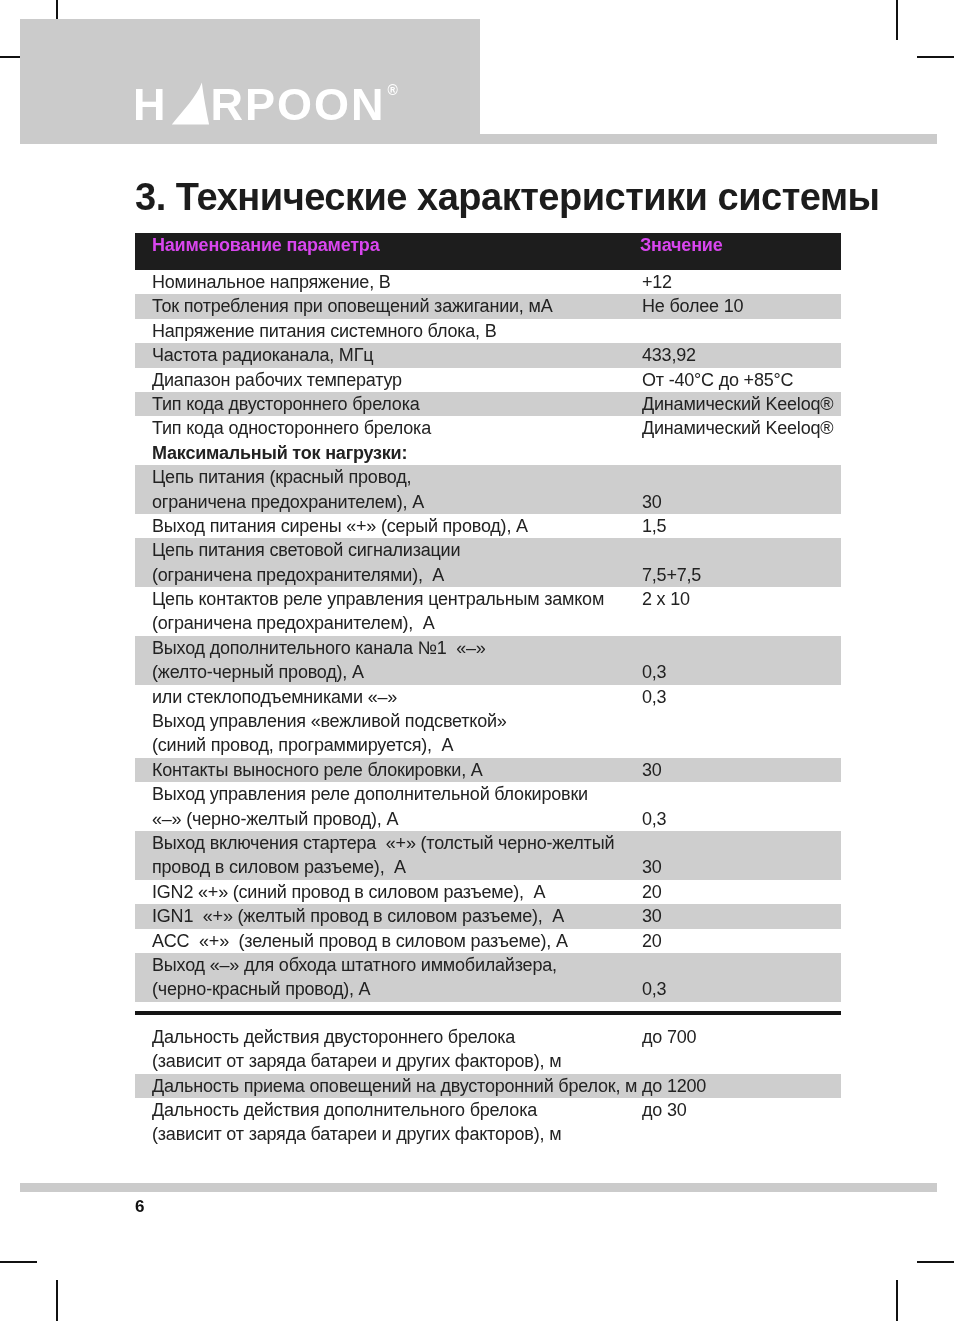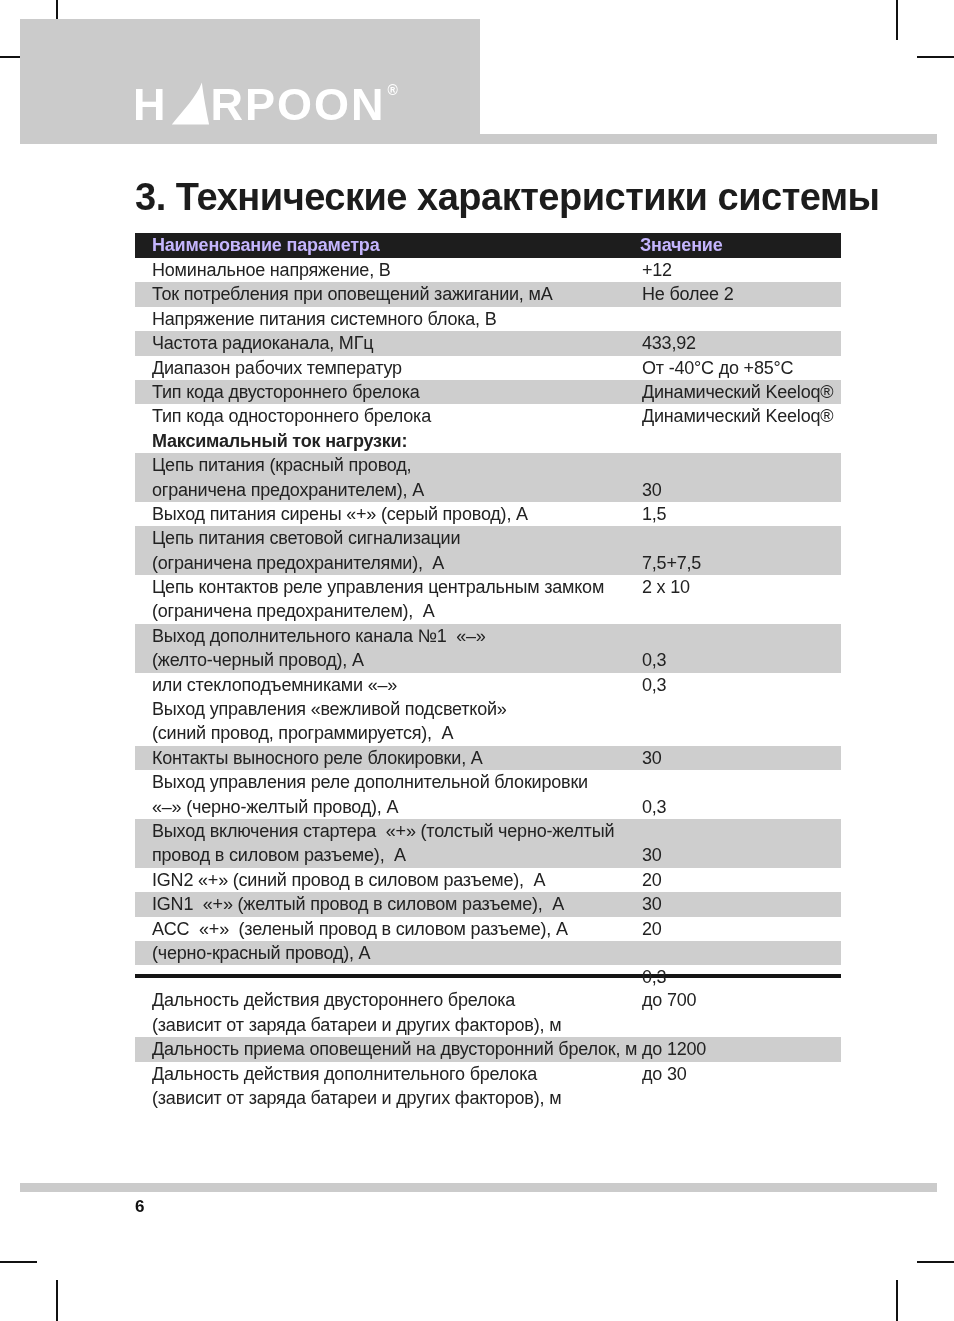--- a/index.html
+++ b/index.html
@@ -23,21 +23,21 @@
   .brand-logo{
     position:absolute;left:133px;top:80px;display:flex;align-items:flex-end;
     color:#ffffff;font-weight:700;font-size:45px;letter-spacing:2px;line-height:45px;
   }
   .brand-logo .sail{width:40px;height:47px;margin:0 1px 0 2px;display:block;}
   .brand-logo .reg{font-size:14px;line-height:14px;align-self:flex-start;margin:3px 0 0 2px;letter-spacing:0;}
   
   .page-title{position:absolute;left:135px;top:176px;font-size:38px;letter-spacing:-0.5px;color:#1c1c1c;}
   
   .spec-table{position:absolute;left:135px;top:233px;width:706px;font-size:18px;letter-spacing:-0.2px;}
-  .thead{position:relative;height:25px;background:var(--header-bg);color:#c4b5fd;}
+  .thead{position:relative;height:37px;background:var(--header-bg);color:#d946ef;}
   .th-param{position:absolute;left:17px;top:0;line-height:25px;font-weight:bold;white-space:pre;}
   .th-value{position:absolute;left:505px;top:0;line-height:25px;font-weight:bold;white-space:pre;}
   .row{position:relative;padding-left:17px;}
   .row.shaded{background:var(--row-shaded);}
   .row.bold{font-weight:bold;}
   .line{height:24.4px;line-height:24.4px;white-space:pre;}
   .value{position:absolute;left:507px;height:26px;line-height:24.4px;white-space:pre;}
   .divider{height:4px;background:var(--rule);margin:9px 0 10px 0;}
   
   .footer-bar{position:absolute;left:20px;top:1183px;width:917px;height:9px;background:var(--banner-gray);}
@@ -75,21 +75,21 @@
       <span class="th-param">Наименование параметра</span>
       <span class="th-value">Значение</span>
     </div>
     <div id="table-body">
         <div class="row">
           <div class="line">Номинальное напряжение, В</div>
           <div class="value" style="top: 0px;">+12</div>
         </div>
         <div class="row shaded">
           <div class="line">Ток потребления при оповещений зажигании, мА</div>
-          <div class="value" style="top: 0px;">Не более 2</div>
+          <div class="value" style="top: 0px;">Не более 10</div>
         </div>
         <div class="row">
           <div class="line">Напряжение питания системного блока, В</div>
           <div class="value" style="top: 0px; margin-top: 28px;">9...15</div>
         </div>
         <div class="row shaded">
           <div class="line">Частота радиоканала, МГц</div>
           <div class="value" style="top: 0px;">433,92</div>
         </div>
         <div class="row">
@@ -157,20 +157,21 @@
         </div>
         <div class="row shaded">
           <div class="line">IGN1  «+» (желтый провод в силовом разъеме),  А</div>
           <div class="value" style="top: 0px;">30</div>
         </div>
         <div class="row">
           <div class="line">ACC  «+»  (зеленый провод в силовом разъеме), А</div>
           <div class="value" style="top: 0px;">20</div>
         </div>
         <div class="row shaded">
+          <div class="line">Выход «–» для обхода штатного иммобилайзера,</div>
           <div class="line">(черно-красный провод), А</div>
           <div class="value" style="top: 24.4px;">0,3</div>
         </div>
       </div>
     <div class="divider"></div>
     <div id="table-body-2">
         <div class="row">
           <div class="line">Дальность действия двустороннего брелока</div>
           <div class="line">(зависит от заряда батареи и других факторов), м</div>
           <div class="value" style="top: 0px;">до 700</div>

